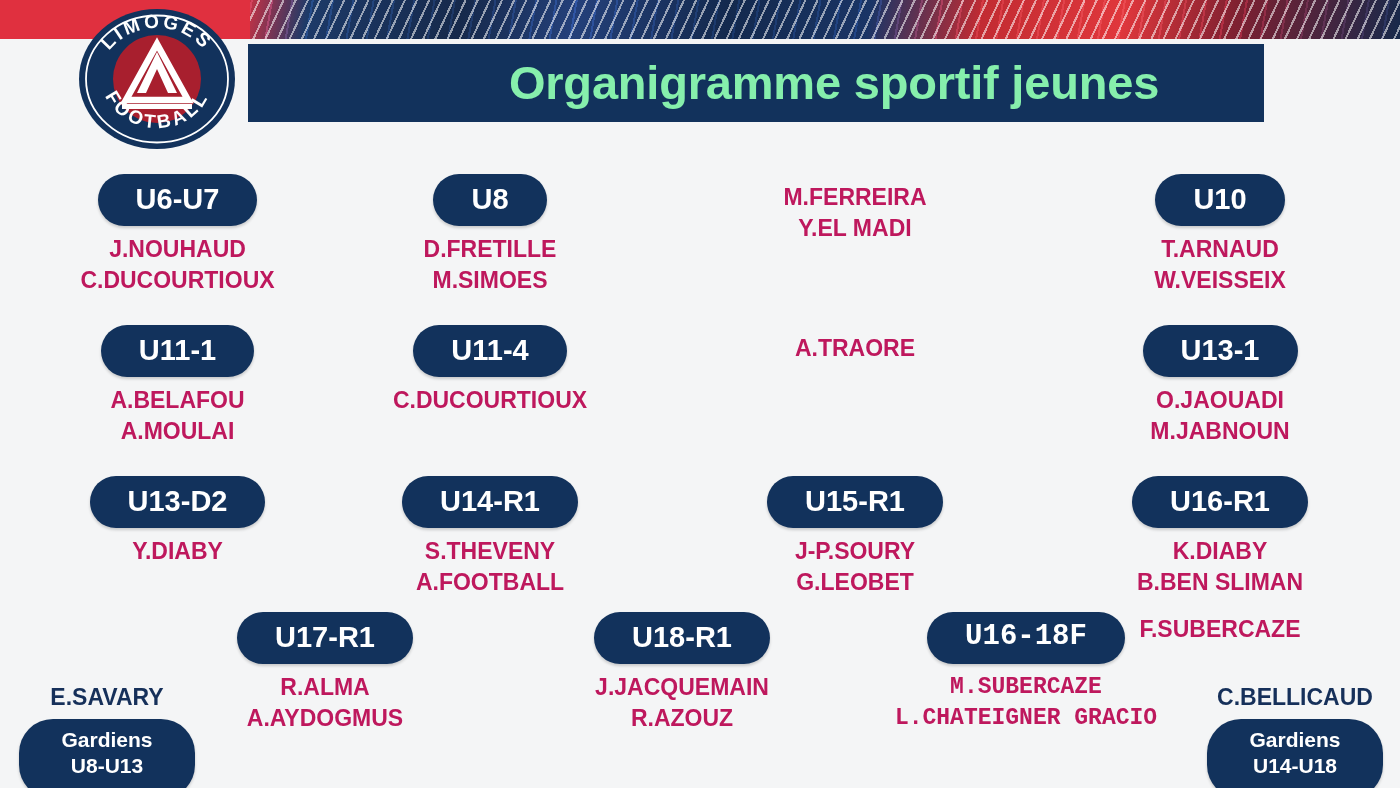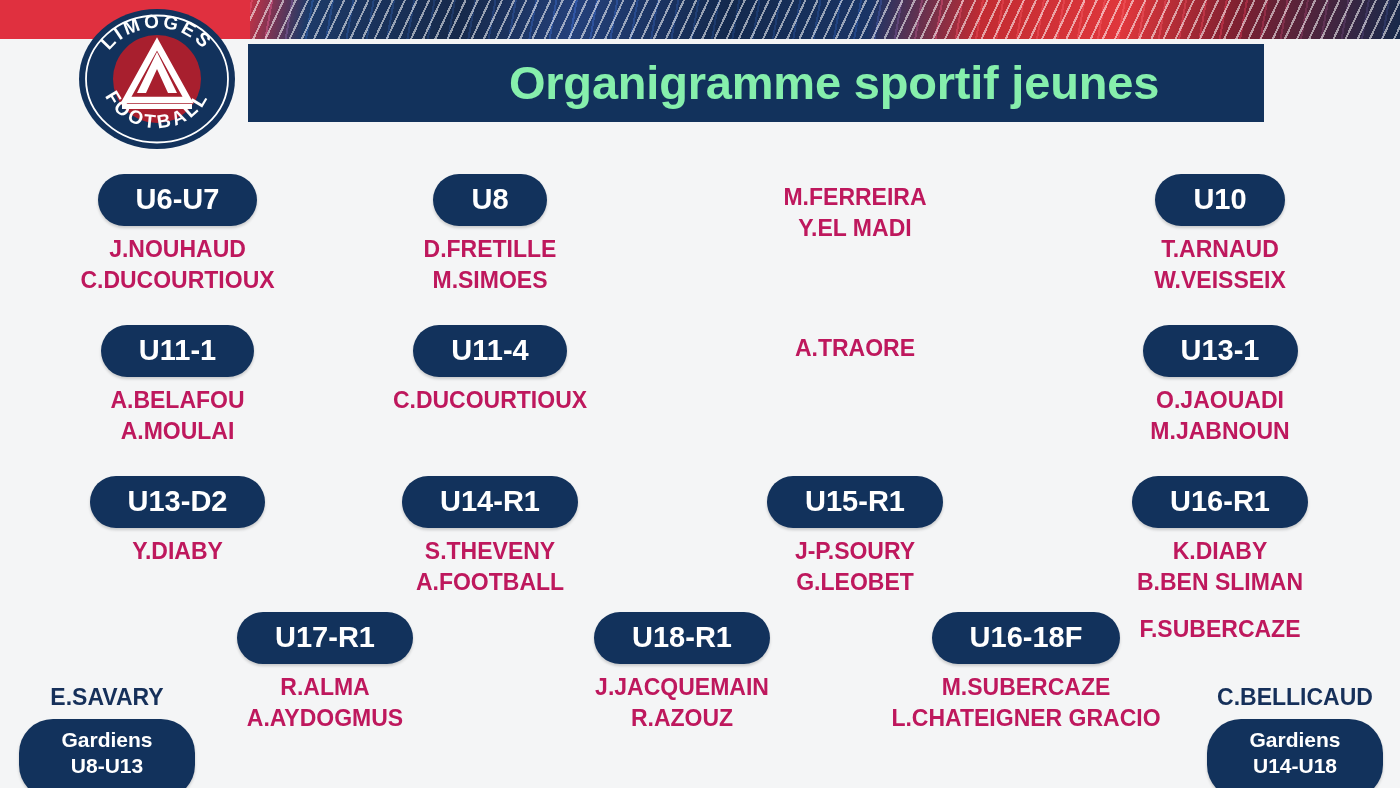--- a/index.html
+++ b/index.html
@@ -248,21 +248,21 @@
   <div class="coaches">R.ALMA</div>
   <div class="coaches" style="margin-top:0">A.AYDOGMUS</div>
 </div>
 
 <div class="card" style="left:537px; top:612px; width:290px;">
   <span class="pill pill-cat">U18-R1</span>
   <div class="coaches">J.JACQUEMAIN</div>
   <div class="coaches" style="margin-top:0">R.AZOUZ</div>
 </div>
 
-<div class="card" style="left:880px; top:612px; width:292px;">
+<div class="card" style="left:880px; top:612px; width:292px;font-family:Liberation Mono, monospace;">
   <span class="pill pill-cat">U16-18F</span>
   <div class="coaches">M.SUBERCAZE</div>
   <div class="coaches" style="margin-top:0">L.CHATEIGNER GRACIO</div>
 </div>
 
 <div class="card" style="left:-38px; top:682px; width:290px;">
   <div class="coach-above">E.SAVARY</div>
   <span class="pill pill-gk">
     <span>Gardiens</span><br>
     <span>U8-U13</span>

